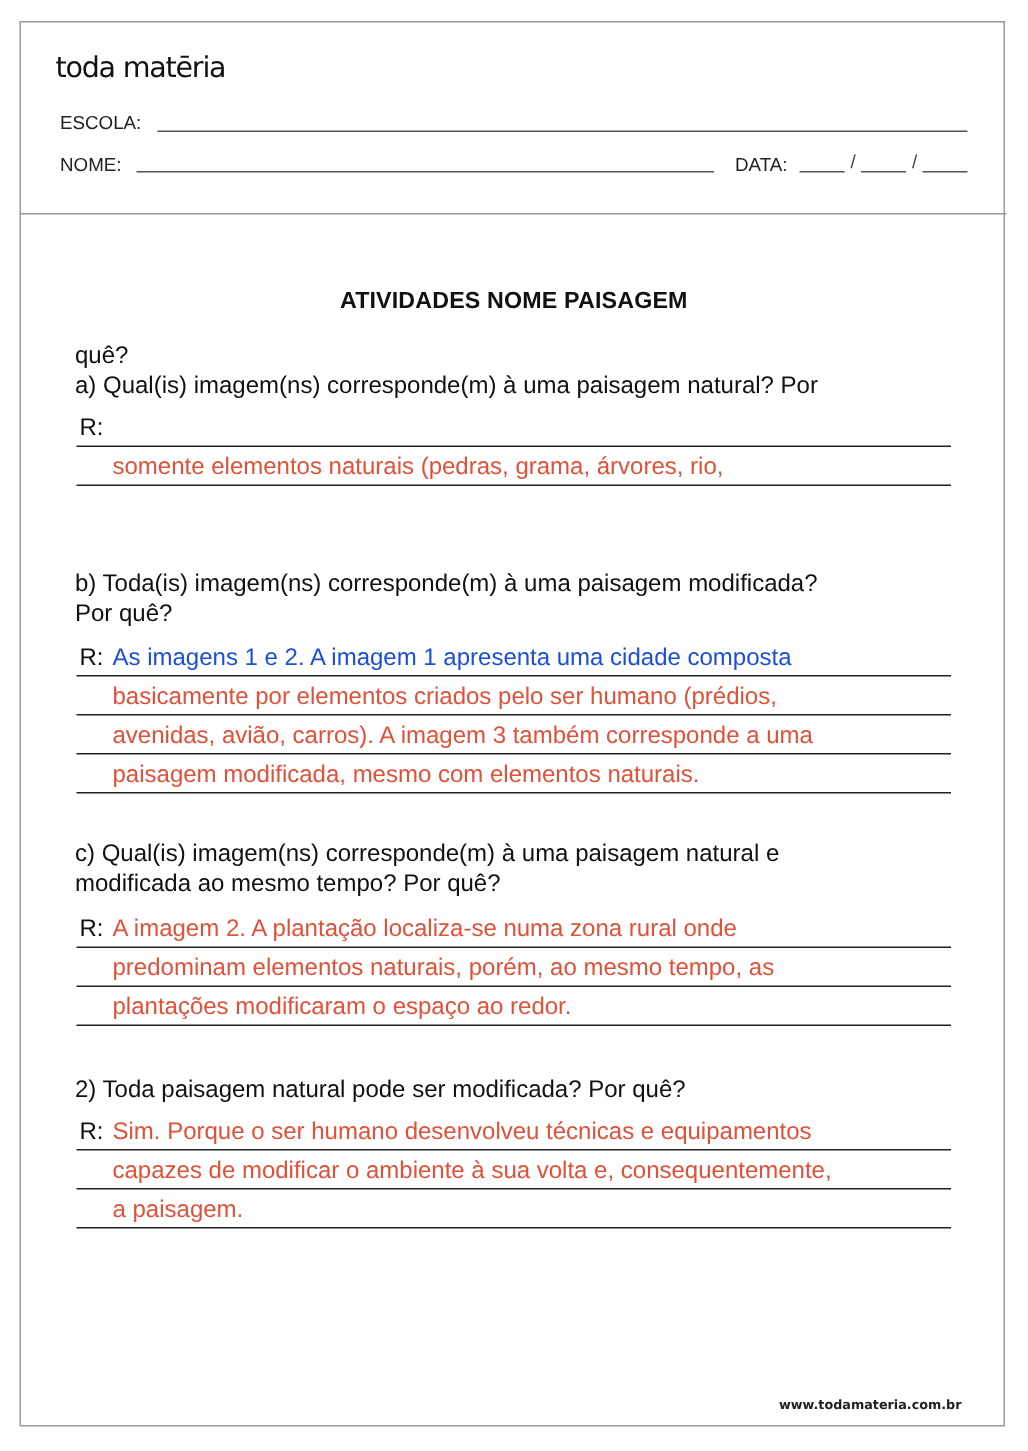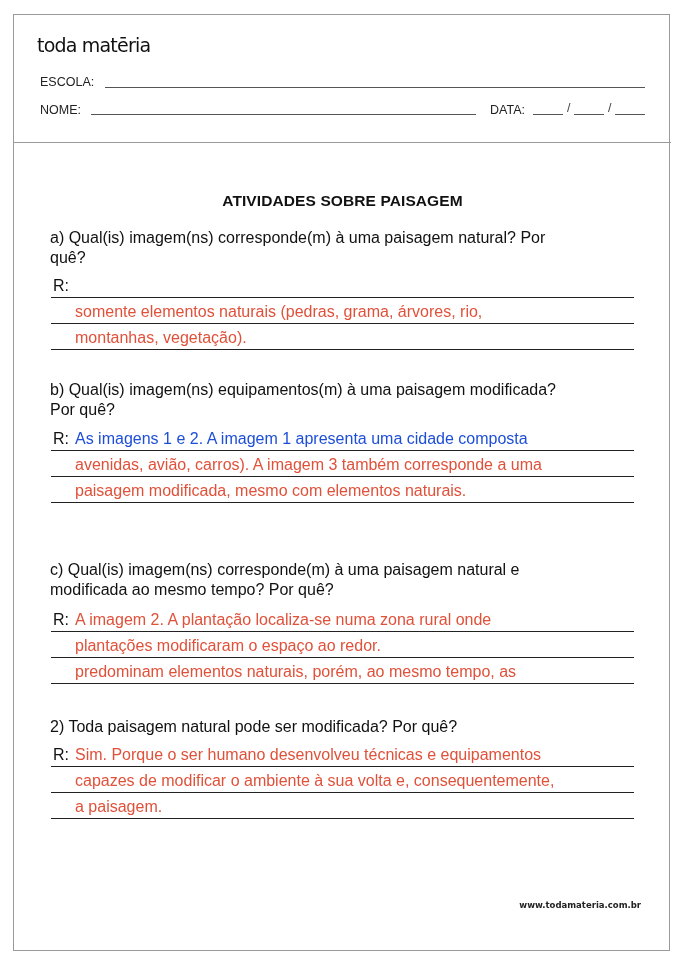--- a/index.html
+++ b/index.html
@@ -9,21 +9,21 @@
     .brand { position: absolute; left: 37px; top: 34px; font-family: "DejaVu Sans", sans-serif; font-size: 19px; letter-spacing: -0.8px; color: #111; font-weight: 500; }
     .field-label { position: absolute; font-size: 12.5px; color: #222; }
     .field-line { position: absolute; height: 0; border-top: 1px solid #555; }
     .date-sep { position: absolute; font-size: 12.5px; color: #444; }
     .title { position: absolute; left: 0; width: 685px; top: 192px; text-align: center; font-size: 15.5px; font-weight: bold; color: #111; letter-spacing: 0.1px; }
     .question { position: absolute; left: 50px; width: 590px; font-size: 16px; line-height: 20px; color: #111; }
     .answer-block { position: absolute; left: 51px; width: 583px; }
     .answer-line { position: relative; height: 26px; border-bottom: 1.5px solid #222; box-sizing: border-box; }
     .r-label { position: absolute; left: 2px; bottom: 2px; font-size: 16px; color: #111; }
     .answer-text { position: absolute; left: 24px; bottom: 2px; font-size: 16px; color: #e0513a; white-space: nowrap; }
-    .footer-url { position: absolute; right: 44px; top: 900px; font-family: "DejaVu Sans", sans-serif; font-size: 8.5px; font-weight: bold; color: #222; }
+    .footer-url { position: absolute; right: 44px; top: 932px; font-family: "DejaVu Sans", sans-serif; font-size: 8.5px; font-weight: bold; color: #222; }
   </style>
 </head>
 <body>
 
 <div class="sheet"></div>
 <div class="header-divider"></div>
 
 <div class="brand">toda matēria</div>
 
 <span class="field-label" style="left:40px; top:75px;">ESCOLA:</span>
@@ -32,69 +32,69 @@
 <span class="field-label" style="left:40px; top:103px;">NOME:</span>
 <div class="field-line" style="left:91px; top:114px; width:385px;"></div>
 
 <span class="field-label" style="left:490px; top:103px;">DATA:</span>
 <div class="field-line" style="left:533px; top:114px; width:30px;"></div>
 <span class="date-sep" style="left:567px; top:101px;">/</span>
 <div class="field-line" style="left:574px; top:114px; width:30px;"></div>
 <span class="date-sep" style="left:608px; top:101px;">/</span>
 <div class="field-line" style="left:615px; top:114px; width:30px;"></div>
 
-<div class="title">ATIVIDADES SOBRE PAISAGEM</div>
+<div class="title">ATIVIDADES NOME PAISAGEM</div>
 
 <div class="question" style="top:228px;">
+  <div>quê?</div>
   <div>a) Qual(is) imagem(ns) corresponde(m) à uma paisagem natural? Por</div>
-  <div>quê?</div>
 </div>
 <div class="answer-block" style="top:272px;">
   <div class="answer-line">
     <span class="r-label">R:</span>
   </div>
   <div class="answer-line">
     <span class="answer-text" style="color: rgb(224, 81, 58);">somente elementos naturais (pedras, grama, árvores, rio,</span>
   </div>
-  <div class="answer-line">
-    <span class="answer-text" style="color: rgb(224, 81, 58);">montanhas, vegetação).</span>
-  </div>
 </div>
 
 <div class="question" style="top:380px;">
-  <div>b) Qual(is) imagem(ns) equipamentos(m) à uma paisagem modificada?</div>
+  <div>b) Toda(is) imagem(ns) corresponde(m) à uma paisagem modificada?</div>
   <div>Por quê?</div>
 </div>
 <div class="answer-block" style="top:425px;">
   <div class="answer-line">
     <span class="r-label">R:</span>
     <span class="answer-text" style="color: #1d4ed8;">As imagens 1 e 2. A imagem 1 apresenta uma cidade composta</span>
+  </div>
+  <div class="answer-line">
+    <span class="answer-text" style="color: rgb(224, 81, 58);">basicamente por elementos criados pelo ser humano (prédios,</span>
   </div>
   <div class="answer-line">
     <span class="answer-text" style="color: rgb(224, 81, 58);">avenidas, avião, carros). A imagem 3 também corresponde a uma</span>
   </div>
   <div class="answer-line">
     <span class="answer-text" style="color: rgb(224, 81, 58);">paisagem modificada, mesmo com elementos naturais.</span>
   </div>
 </div>
 
 <div class="question" style="top:560px;">
   <div>c) Qual(is) imagem(ns) corresponde(m) à uma paisagem natural e</div>
   <div>modificada ao mesmo tempo? Por quê?</div>
 </div>
 <div class="answer-block" style="top:606px;">
   <div class="answer-line">
     <span class="r-label">R:</span>
     <span class="answer-text" style="color: rgb(224, 81, 58);">A imagem 2. A plantação localiza-se numa zona rural onde</span>
   </div>
   <div class="answer-line">
-    <span class="answer-text" style="color: rgb(224, 81, 58);">plantações modificaram o espaço ao redor.</span>
+    <span class="answer-text" style="color: rgb(224, 81, 58);">predominam elementos naturais, porém, ao mesmo tempo, as</span>
   </div>
   <div class="answer-line">
-    <span class="answer-text" style="color: rgb(224, 81, 58);">predominam elementos naturais, porém, ao mesmo tempo, as</span>
+    <span class="answer-text" style="color: rgb(224, 81, 58);">plantações modificaram o espaço ao redor.</span>
   </div>
 </div>
 
 <div class="question" style="top:717px;">
   <div>2) Toda paisagem natural pode ser modificada? Por quê?</div>
 </div>
 <div class="answer-block" style="top:741px;">
   <div class="answer-line">
     <span class="r-label">R:</span>
     <span class="answer-text" style="color: rgb(224, 81, 58);">Sim. Porque o ser humano desenvolveu técnicas e equipamentos</span>

